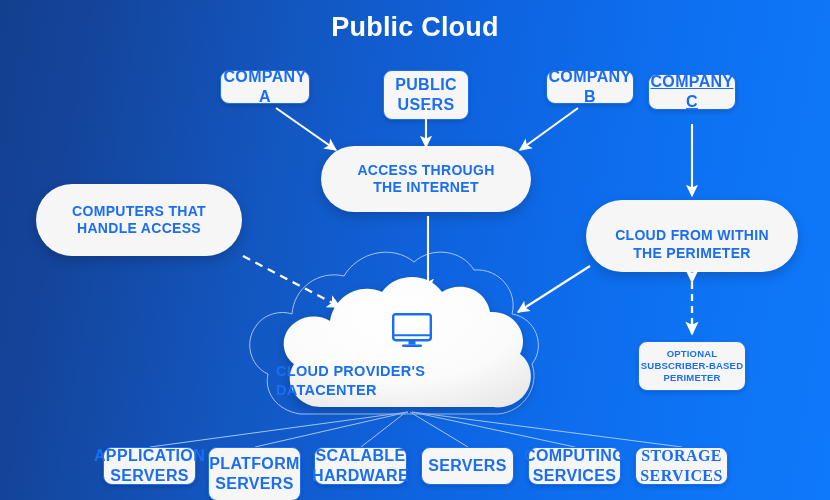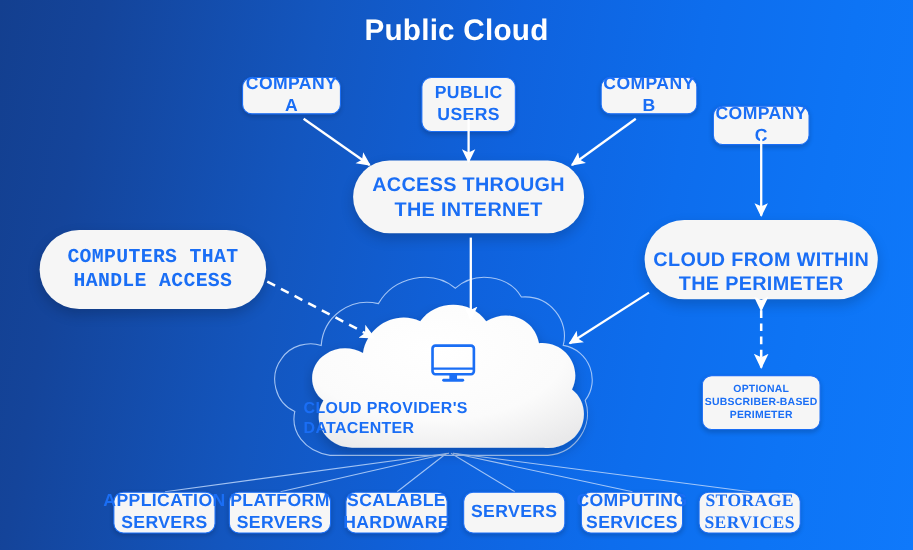--- a/index.html
+++ b/index.html
@@ -49,40 +49,40 @@
     border: 1.6px solid #1a6ef5;
     border-radius: 9px;
     font-size: 16px;
     letter-spacing: 0.35px;
     box-shadow: 0 2px 4px rgba(0,0,0,0.16);
   }
 
   
   .pill {
     border-radius: 46px;
-    font-size: 18px;
+    font-size: 14px;
     letter-spacing: 0.3px;
     box-shadow: 0 5px 12px rgba(0,0,0,0.18);
   }
 
   
   #n-company-a   { left: 220px; top: 70px;  width: 90px;  height: 34px; }
   #n-public-users{ left: 383px; top: 70px;  width: 86px;  height: 50px; }
   #n-company-b   { left: 546px; top: 70px;  width: 88px;  height: 34px; }
-  #n-company-c   { left: 648px; top: 96px;  width: 88px;  height: 36px; }
+  #n-company-c   { left: 648px; top: 74px;  width: 88px;  height: 36px; text-decoration: underline; }
 
   #n-access      { left: 321px; top: 146px; width: 210px; height: 66px; }
-  #n-computers   { left: 36px;  top: 209px; width: 206px; height: 72px; font-family: Liberation Mono, monospace; }
+  #n-computers   { left: 36px;  top: 184px; width: 206px; height: 72px; }
   #n-users-perim { left: 586px; top: 200px; width: 212px; height: 72px; }
 
   #n-optional    { left: 638px; top: 341px; width: 108px; height: 50px;
                    font-size: 9.5px; letter-spacing: 0.2px; text-align: center; }
 
   #n-app-servers { left: 103px; top: 447px; width: 93px; height: 38px; }
-  #n-plat-servers{ left: 208px; top: 447px; width: 93px; height: 38px; }
+  #n-plat-servers{ left: 208px; top: 447px; width: 93px; height: 54px; }
   #n-scalable    { left: 314px; top: 447px; width: 93px; height: 38px; }
   #n-servers     { left: 421px; top: 447px; width: 93px; height: 38px; }
   #n-computing   { left: 528px; top: 447px; width: 93px; height: 38px; }
   #n-storage     { left: 635px; top: 447px; width: 93px; height: 38px; font-family: Liberation Serif, serif; }
 
   
   #cloud-wrap {
     position: absolute;
     left: 276px;
     top: 276px;

